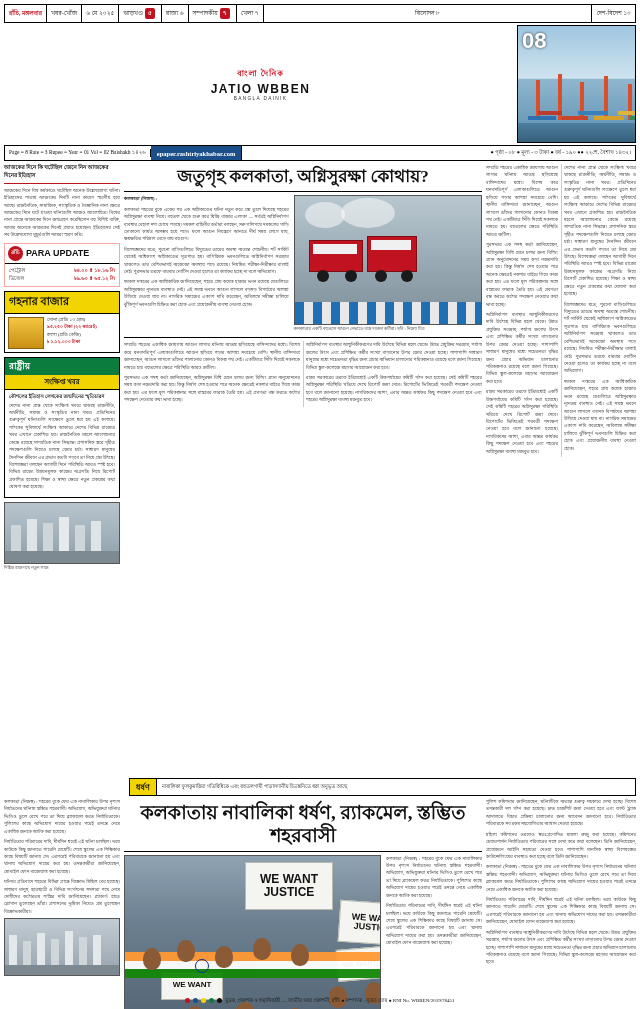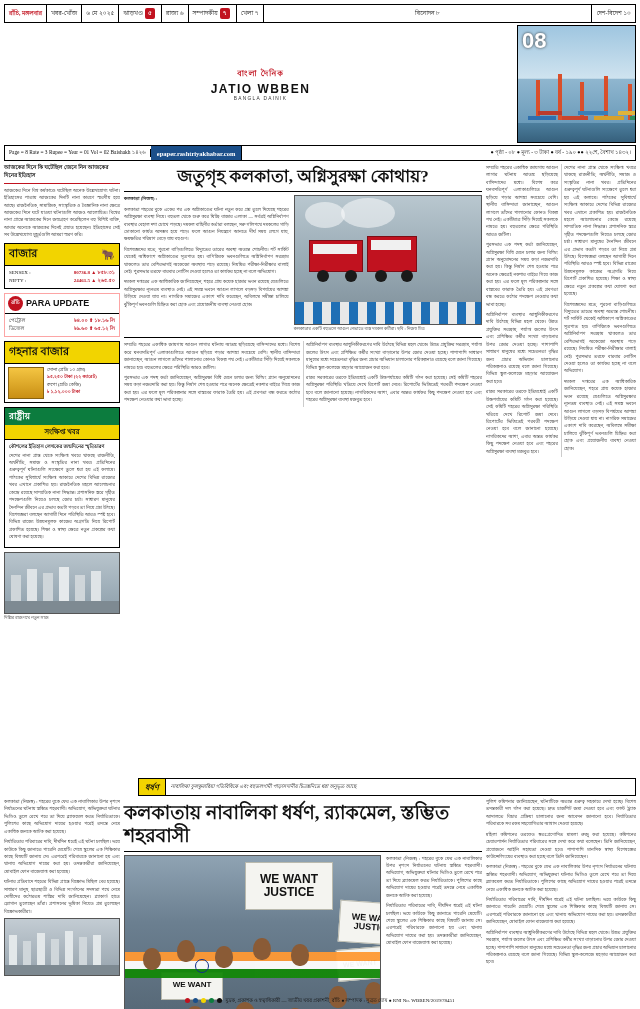--- a/index.html
+++ b/index.html
@@ -89,21 +89,21 @@
   .plac{position:absolute;background:#f4f4f0;border:1px solid #b9b9ad;color:#111;font-family:"Liberation Sans",sans-serif;font-weight:bold;display:flex;align-items:center;justify-content:center;text-align:center;line-height:1.05;}
   .flagband{position:absolute;left:0;right:0;height:26px;background:linear-gradient(#ff9933 0 33%,#ffffff 33% 66%,#138808 66% 100%);opacity:.95;}
   .chakra{position:absolute;width:12px;height:12px;border:1.5px solid #0a2a8a;border-radius:50%;}
   .head{position:absolute;background:#8a5b36;border-radius:50% 50% 45% 45%;}
 
   
   .bstrip{display:flex;align-items:center;border:1px solid #000;margin-top:4px;height:16px;}
   .bstrip-tag{background:#f2d400;font-size:8px;font-weight:bold;padding:0 6px;height:100%;display:flex;align-items:center;border-right:1px solid #000;}
   .bstrip-txt{font-size:5px;padding:0 5px;flex:1;}
 
-  .bighead{font-size:19px;font-weight:bold;text-align:left;margin:4px 0 3px;line-height:1.2;}
+  .bighead{font-size:19px;font-weight:bold;text-align:center;margin:4px 0 3px;line-height:1.2;}
 
   
   .botstrip{position:absolute;left:4px;right:4px;bottom:4px;height:9px;display:flex;align-items:center;justify-content:center;gap:3px;font-size:5px;}
   .dot{width:5px;height:5px;border-radius:50%;}
   .botline{flex:0 0 auto;}
 </style>
 </head>
 <body>
 
 <div class="page">
@@ -165,36 +165,20 @@
   <div class="grid">
 
     <div class="col-left">
 
       <div class="lead-head">আজকের দিনে কি ঘটেছিল জেনে নিন আজকের দিনের ইতিহাস</div>
       <hr class="hr-red">
       <div class="bn">
         <p>আজকের দিনে বিশ্ব কর্মকাণ্ডে ঘটেছিল অনেক উল্লেখযোগ্য ঘটনা। ইতিহাসের পাতায় আজকের দিনটি নানা কারণে স্মরণীয় হয়ে আছে। রাজনৈতিক, সামাজিক, সাংস্কৃতিক ও বৈজ্ঞানিক নানা ক্ষেত্রে আজকের দিনে ঘটে যাওয়া ঘটনাগুলি আজও আলোচিত। বিশ্বের নানা প্রান্তে আজকের দিনে জন্মগ্রহণ করেছিলেন বহু বিশিষ্ট ব্যক্তি, আবার অনেকে আজকের দিনেই প্রয়াত হয়েছেন। ইতিহাসের সেই সব উল্লেখযোগ্য মুহূর্তগুলি আমরা স্মরণ করি।</p>
       </div>
 
-      <div class="boxcard">
-        <div class="bc-head">
-          <span>বাজার</span>
-          <span style="font-size:11px;">🐂</span>
-        </div>
-        <div class="bc-body">
-          <div class="bc-row">
-            <span>SENSEX :</span>
-            <span class="price">80736.8 ▲ ৮৫৮.৩১</span>
-          </div>
-          <div class="bc-row">
-            <span>NIFTY :</span>
-            <span class="price">24461.5 ▲ ২৬৫.৫০</span>
-          </div>
-        </div>
-      </div>
 
       <div class="para-box">
         <div class="para-top">
           <div class="para-logo">রাঁচি</div>
           <div class="para-title">PARA UPDATE</div>
         </div>
         <div class="bc-body">
           <div class="bc-row">
             <span>পেট্রোল</span>
             <span class="price">৳৪.০০ ⬆ ১৮.১৬ লি</span>
@@ -292,21 +276,21 @@
         <p>পুরসভার এক পদস্থ কর্তা জানিয়েছেন, অগ্নিসুরক্ষা বিধি মেনে চলার জন্য বিল্ডিং প্ল্যান অনুমোদনের সময় কড়া নজরদারি করা হয়। কিন্তু নির্মাণ শেষ হওয়ার পরে অনেক ক্ষেত্রেই নকশার বাইরে গিয়ে কাজ করা হয়। এর ফলে মূল পরিকল্পনার সঙ্গে বাস্তবের ফারাক তৈরি হয়। এই প্রবণতা বন্ধ করতে কঠোর পদক্ষেপ নেওয়ার কথা ভাবা হচ্ছে।</p>
         <p>অগ্নিনির্বাপণ ব্যবস্থার আধুনিকীকরণের দাবি উঠেছে বিভিন্ন মহল থেকে। উন্নত প্রযুক্তির সরঞ্জাম, পর্যাপ্ত জলের উৎস এবং প্রশিক্ষিত কর্মীর সংখ্যা বাড়ানোর উপর জোর দেওয়া হচ্ছে। পাশাপাশি সাধারণ মানুষের মধ্যে সচেতনতা বৃদ্ধির জন্য প্রচার অভিযান চালানোর পরিকল্পনাও রয়েছে বলে জানা গিয়েছে। বিভিন্ন স্কুল-কলেজে মহড়ার আয়োজন করা হবে।</p>
         <p>রাজ্য সরকারের তরফে ইতিমধ্যেই একটি উচ্চপর্যায়ের কমিটি গঠন করা হয়েছে। সেই কমিটি শহরের অগ্নিসুরক্ষা পরিস্থিতি খতিয়ে দেখে রিপোর্ট জমা দেবে। রিপোর্টের ভিত্তিতেই পরবর্তী পদক্ষেপ নেওয়া হবে বলে জানানো হয়েছে। নাগরিকদের আশা, এবার অন্তত কার্যকর কিছু পদক্ষেপ নেওয়া হবে এবং শহরের অগ্নিসুরক্ষা ব্যবস্থা মজবুত হবে।</p>
         <p>দেশের নানা প্রান্ত থেকে সংক্ষিপ্ত খবরে থাকছে রাজনীতি, অর্থনীতি, সমাজ ও সংস্কৃতির নানা খবর। প্রতিদিনের গুরুত্বপূর্ণ ঘটনাগুলি সংক্ষেপে তুলে ধরা হয় এই কলামে। পাঠকের সুবিধার্থে সংক্ষিপ্ত আকারে দেশের বিভিন্ন রাজ্যের খবর এখানে প্রকাশিত হয়। রাজনৈতিক মহলে আলোচনার কেন্দ্রে রয়েছে সাম্প্রতিক নানা সিদ্ধান্ত। প্রশাসনিক স্তরে গৃহীত পদক্ষেপগুলি নিয়েও চলছে জোর চর্চা। সাধারণ মানুষের দৈনন্দিন জীবনে এর প্রভাব কতটা পড়বে তা নিয়ে প্রশ্ন উঠছে। বিশেষজ্ঞরা বলছেন আগামী দিনে পরিস্থিতি আরও স্পষ্ট হবে। বিভিন্ন রাজ্যে উন্নয়নমূলক কাজের অগ্রগতি নিয়ে রিপোর্ট প্রকাশিত হয়েছে। শিক্ষা ও স্বাস্থ্য ক্ষেত্রে নতুন প্রকল্পের কথা ঘোষণা করা হয়েছে।</p>
         <p>বিশেষজ্ঞদের মতে, পুরনো বাড়িগুলিতে বিদ্যুতের তারের অবস্থা অত্যন্ত শোচনীয়। শর্ট সার্কিট থেকেই অধিকাংশ অগ্নিকাণ্ডের সূত্রপাত হয়। বাণিজ্যিক ভবনগুলিতে অগ্নিনির্বাপণ সরঞ্জাম থাকলেও তার বেশিরভাগই অকেজো অবস্থায় পড়ে রয়েছে। নিয়মিত পরীক্ষা-নিরীক্ষার বালাই নেই। পুরসভার তরফে বারবার নোটিস দেওয়া হলেও তা কার্যকর হচ্ছে না বলে অভিযোগ।</p>
         <p>দমকল দপ্তরের এক আধিকারিক জানিয়েছেন, শহরে প্রায় কয়েক হাজার ভবন রয়েছে যেগুলিতে অগ্নিসুরক্ষার ন্যূনতম ব্যবস্থাও নেই। এই সমস্ত ভবনে আগুন লাগলে বড়সড় বিপর্যয়ের আশঙ্কা উড়িয়ে দেওয়া যায় না। নাগরিক সমাজের একাংশ দাবি করেছেন, অবিলম্বে সমীক্ষা চালিয়ে ঝুঁকিপূর্ণ ভবনগুলি চিহ্নিত করা হোক এবং প্রয়োজনীয় ব্যবস্থা নেওয়া হোক।</p>
       </div>
     </div>
   </div>
 
-  <div style="display:flex;gap:18px;font-style:italic;">
+  <div style="display:flex;gap:9px;">
     <div style="width:116px;"></div>
     <div style="flex:1;">
       <div class="bstrip">
         <div class="bstrip-tag">ধর্ষণ</div>
         <div class="bstrip-txt">নাবালিকা ফুলকুমারিয়া গতিবিধিকে এবং বহুতলগামী পাড়াসদানীয় চিত্রঙ্কনিতে ধরা অনুভূত আছে</div>
       </div>
     </div>
   </div>
 
   <div style="display:flex;gap:4px;margin-top:2px;height:300px;">

